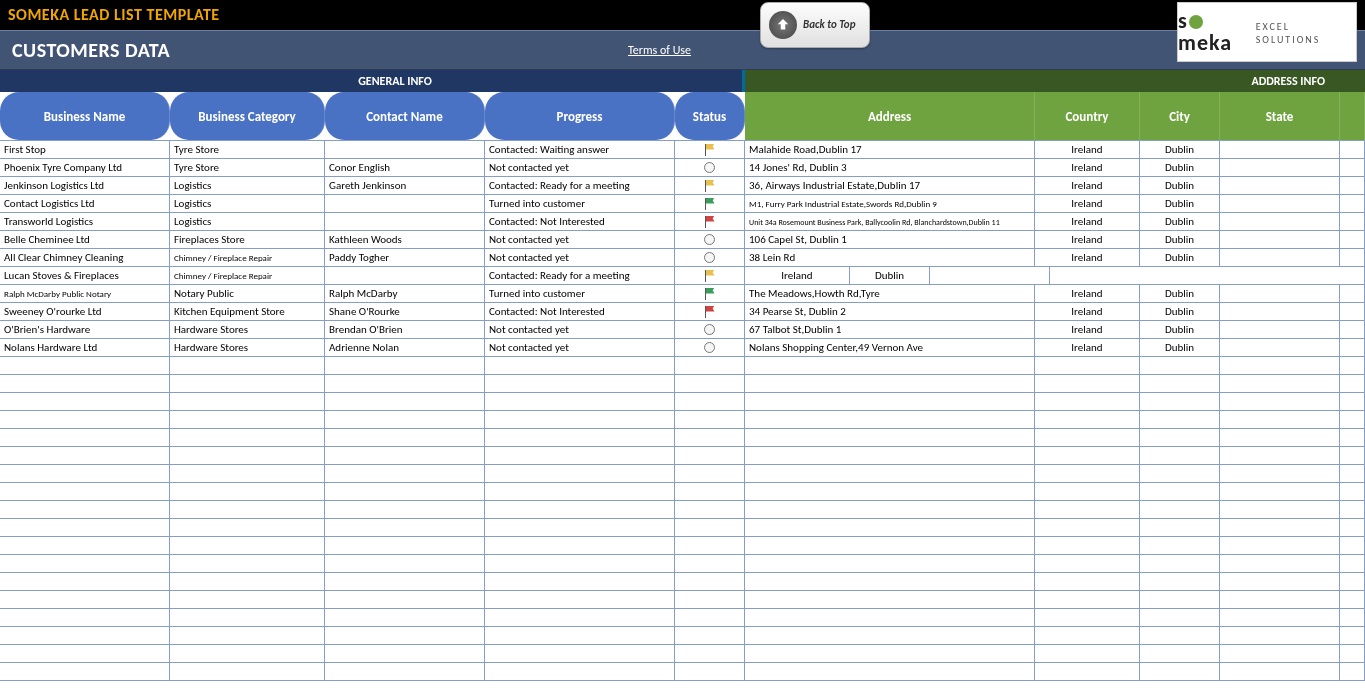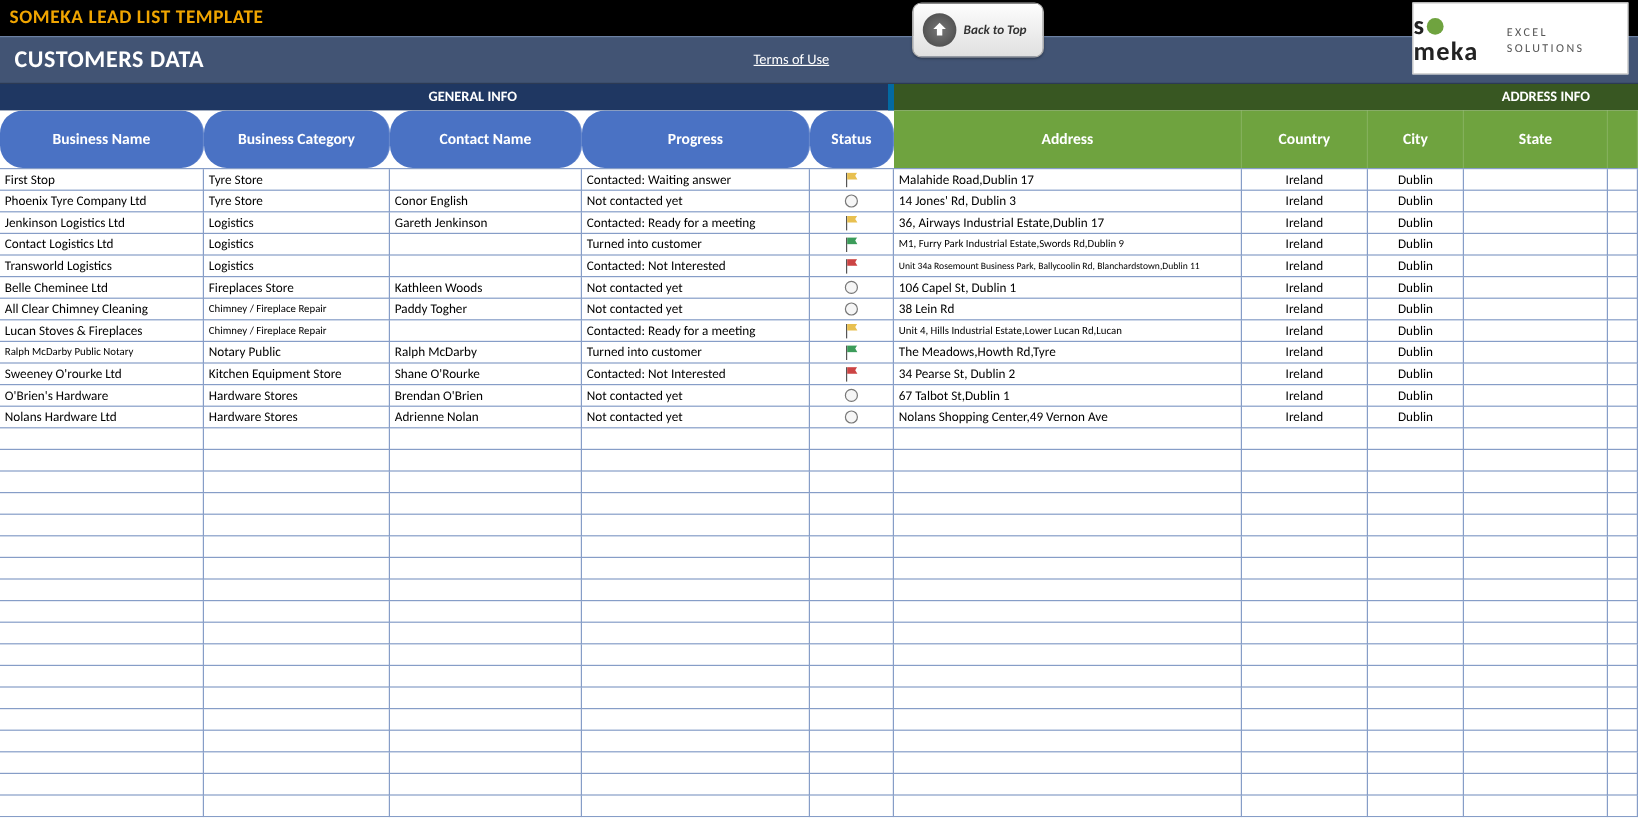--- a/index.html
+++ b/index.html
@@ -26,21 +26,21 @@
   .backtop{position:absolute;left:760px;top:2px;height:46px;width:110px;background:linear-gradient(#fdfdfd,#e0e0e0);border:1px solid #aaa;border-radius:8px;display:flex;align-items:center;gap:6px;padding:4px 8px;z-index:4;box-shadow:0 1px 2px rgba(0,0,0,.3);}
   .backtop .arrow{width:28px;height:28px;border-radius:50%;background:radial-gradient(#777,#444);display:flex;align-items:center;justify-content:center;}
   .backtop .arrow svg{width:18px;height:18px;fill:#fff;}
   .backtop .lbl{font-size:11px;font-style:italic;font-weight:bold;color:#333;text-align:center;line-height:1.1;}
   
   .custbar{height:40px;background:var(--steel);border-top:1px solid #6c80a2;border-bottom:1px solid #2c3a54;position:relative;display:flex;align-items:center;}
   .custbar .lbl{color:#fff;font-size:20px;font-weight:bold;margin-left:12px;letter-spacing:.5px;}
   .custbar .terms{position:absolute;left:628px;color:#fff;font-size:12px;text-decoration:underline;}
   
   .sechead{display:flex;height:22px;}
-  .sechead .gen{flex:0 0 745px;background:var(--blue-dark);color:#fff;font-weight:bold;font-size:12px;display:flex;align-items:center;justify-content:center;border-right:5px solid #0369a1;padding-left:48px;}
+  .sechead .gen{flex:0 0 745px;background:var(--blue-dark);color:#fff;font-weight:bold;font-size:12px;display:flex;align-items:center;justify-content:center;border-right:3px solid #0369a1;padding-left:48px;}
   .sechead .addr{flex:1;background:var(--green-dark);color:#fff;font-weight:bold;font-size:12px;display:flex;align-items:center;justify-content:flex-end;padding-right:40px;}
   
   .colhead{display:flex;height:48px;}
   .colhead .c{display:flex;align-items:center;justify-content:center;font-weight:bold;font-size:13px;color:#fff;border-right:1px solid rgba(255,255,255,.15);}
   .colhead .blue{background:var(--blue-header);border-radius:19px;}
   .colhead .green{background:var(--green-header);text-align:center;}
   
   .w-name{flex:0 0 170px;}
   .w-cat {flex:0 0 155px;}
   .w-cont{flex:0 0 160px;}
@@ -211,21 +211,20 @@
         <div class="c w-end"></div>
       </div>
       <div class="row">
         <div class="c w-name">Lucan Stoves &amp; Fireplaces</div>
         <div class="c w-cat small">Chimney / Fireplace Repair</div>
         <div class="c w-cont"></div>
         <div class="c w-prog">Contacted: Ready for a meeting</div>
         <div class="c w-stat center">
           <span class="flag yellow"></span>
         </div>
-        <div class="c w-addr small">Unit 4, Hills Industrial Estate,Lower Lucan Rd,Lucan</div>
         <div class="c w-ctry center">Ireland</div>
         <div class="c w-city center">Dublin</div>
         <div class="c w-state"></div>
         <div class="c w-end"></div>
       </div>
       <div class="row">
         <div class="c w-name small">Ralph McDarby Public Notary</div>
         <div class="c w-cat">Notary Public</div>
         <div class="c w-cont">Ralph McDarby</div>
         <div class="c w-prog">Turned into customer</div>

